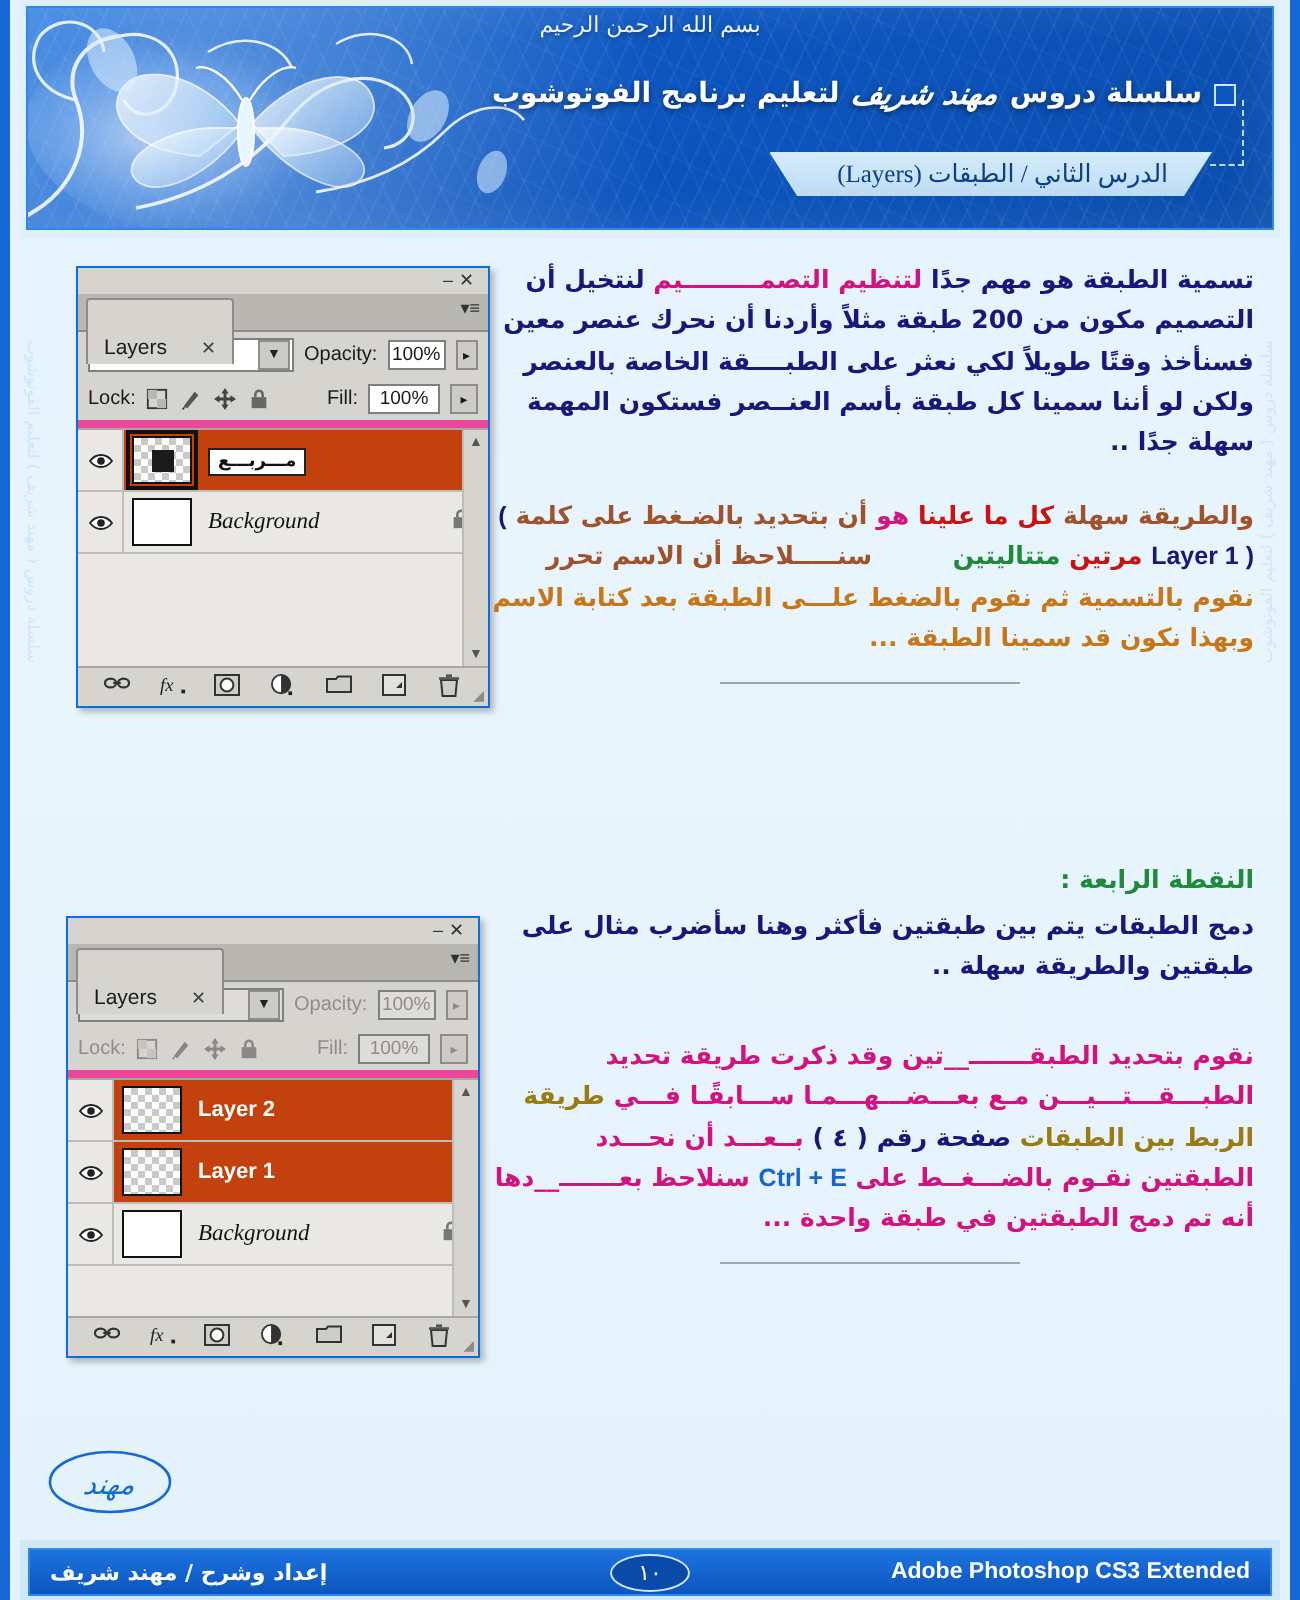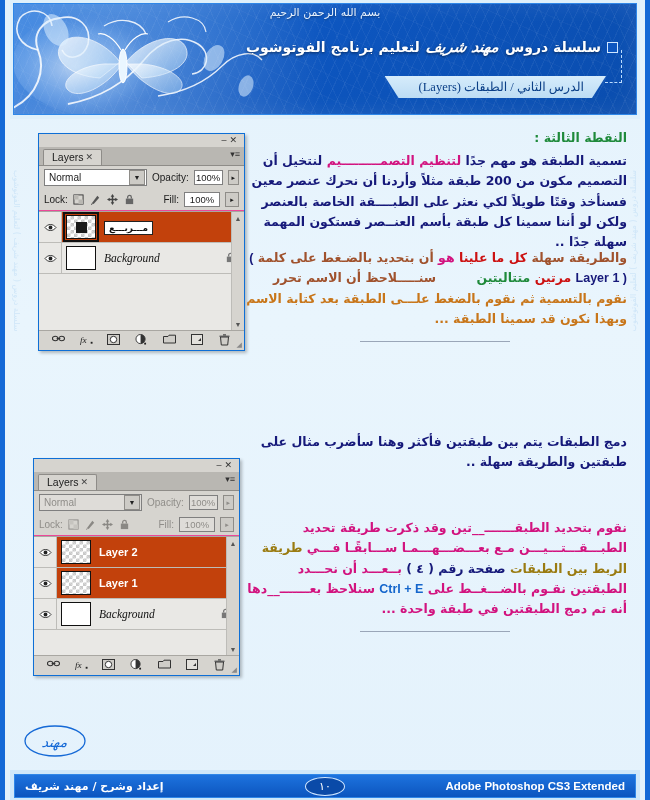--- a/index.html
+++ b/index.html
@@ -112,35 +112,35 @@
     position:absolute;right:4px;top:1px;font-size:9px;color:#333;letter-spacing:3px;line-height:10px;
   }
   .tabrow{
     position:relative;height:18px;background:#b9b7b2;
     border-bottom:1px solid #8e8c88;
   }
   .tab{
     position:absolute;left:4px;top:2px;
     background:#d6d4cf;
     border:1px solid #8e8c88;border-bottom:none;
-    padding:1px 8px 2px 8px;
+    padding:18px 8px 2px 8px;
     font-size:10.5px;
     border-radius:2px 2px 0 0;
-    display:flex;gap:2px;align-items:center;
+    display:flex;gap:17px;align-items:center;
   }
   .tab .x{font-size:9px;color:#444;}
   .panel-menu{
     position:absolute;right:4px;top:3px;font-size:9px;line-height:9px;color:#333;
   }
   .panel-menu .l1{letter-spacing:0;}
   .row{
     display:flex;align-items:center;gap:5px;
     padding:3px 5px;background:#d6d4cf;
   }
-  .row.sep{border-bottom:1px solid #ec4899;}
+  .row.sep{border-bottom:4px solid #ec4899;}
   .blend-select{
     flex:0 0 96px;height:15px;background:#fff;border:1px solid #7f7f7f;
     display:flex;align-items:center;justify-content:space-between;
     padding:0 1px 0 4px;font-size:10px;
   }
   .blend-select .arrow{
     width:14px;height:13px;background:#cdcbc6;border:1px solid #8e8c88;
     display:flex;align-items:center;justify-content:center;font-size:7px;color:#222;
   }
   .lbl{font-size:10px;white-space:nowrap;}
@@ -603,21 +603,20 @@
             <path d="M1.5 3 H9.5 L8.7 11 H2.3 Z" fill="#cfcdc8" stroke="#333"></path>
             <rect x="0.5" y="1.6" width="10" height="1.3" fill="#555"></rect>
             <rect x="4" y="0.2" width="3" height="1.4" fill="#555"></rect>
           </svg>
         </span>
       <span class="grip">◢</span>
     </div>
   </div>
 
   <div class="article" style="right:18px;top:130px;width:385px;">
-    <div class="pt-head">النقطة الثالثة :</div>
     <p class="para">
       <span class="c-navy">تسمية الطبقة هو مهم جدًا</span>
       <span class="c-magenta">لتنظيم التصمـــــــــيم</span>
       <span class="c-navy">لنتخيل أن التصميم مكون من 200 طبقة مثلاً وأردنا أن نحرك عنصر معين فسنأخذ وقتًا طويلاً لكي نعثر على الطبــــقة الخاصة بالعنصر ولكن لو أننا سمينا كل طبقة بأسم العنــصر فستكون المهمة سهلة جدًا ..</span>
     </p>
   </div>
 
   <div class="article" style="right:18px;top:248px;width:385px;">
     <p class="para">
       <span class="c-brown">والطريقة سهلة</span>
@@ -627,20 +626,21 @@
       <span class="lat c-navy">( Layer 1 )</span>
       <span class="c-red">مرتين</span>
       <span class="c-green">متتاليتين</span>
       <span class="c-brown">سنـــــلاحظ أن الاسم تحرر</span>
       <span class="c-orange">نقوم بالتسمية ثم نقوم بالضغط علـــى الطبقة بعد كتابة الاسم وبهذا نكون قد سمينا الطبقة ...</span>
     </p>
     <div class="divider"></div>
   </div>
 
   <div class="article" style="right:18px;top:432px;width:385px;">
+    <div class="pt-head">النقطة الرابعة :</div>
     <p class="para">
       <span class="c-navy" style="font-weight:bold;">دمج الطبقات</span>
       <span class="c-navy">يتم بين طبقتين فأكثر وهنا سأضرب مثال على طبقتين والطريقة سهلة ..</span>
     </p>
   </div>
 
   <div class="article" style="right:18px;top:518px;width:385px;">
     <p class="para">
       <span class="c-magenta">نقوم بتحديد الطبقـــــــ__تين وقد ذكرت طريقة تحديد الطبـــقـــتـــيـــن مـع بعـــضـــهـــمـا ســـابقًـا فـــي</span>
       <span class="c-gold">طريقة الربط بين الطبقات</span>

